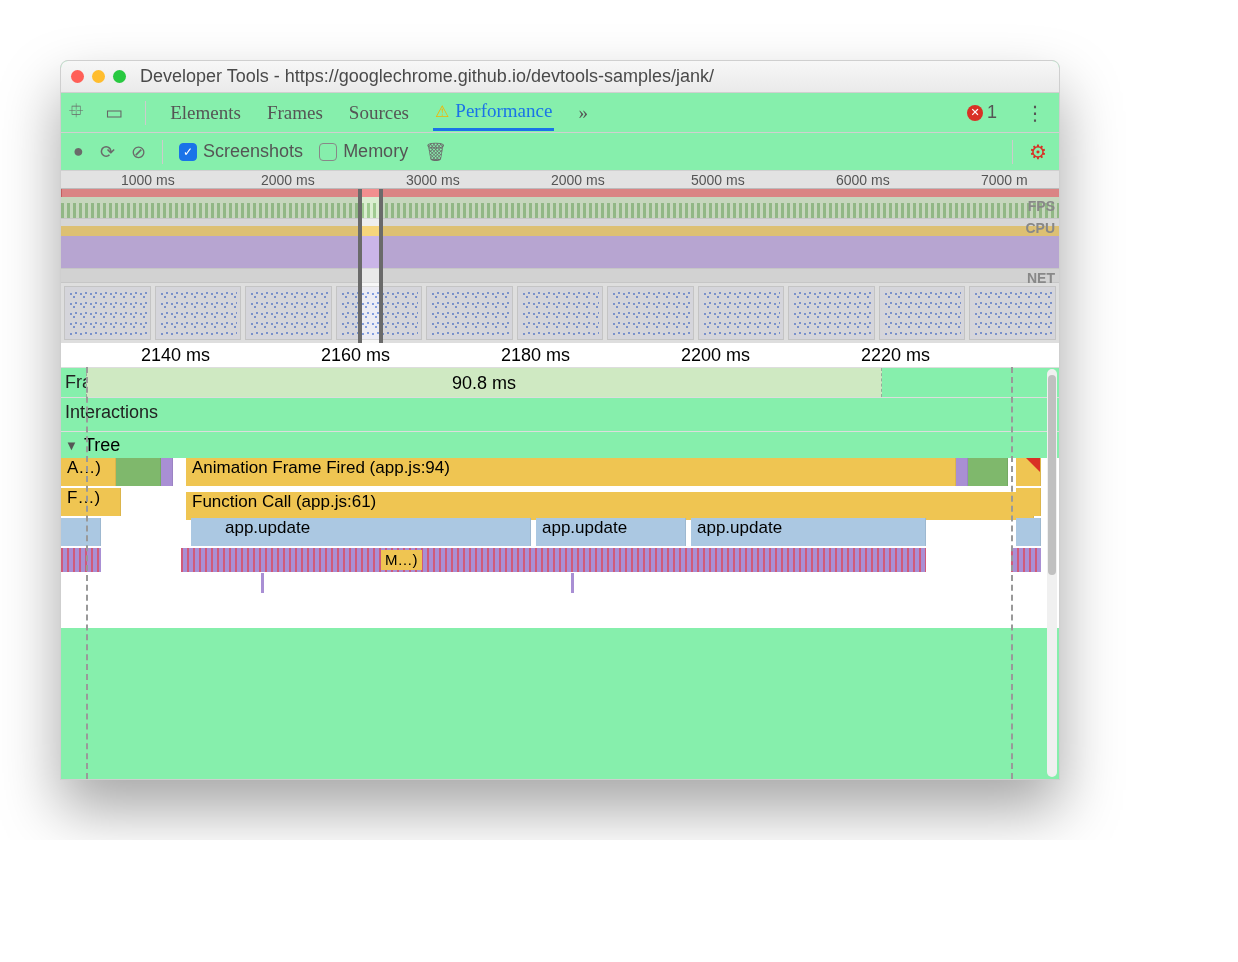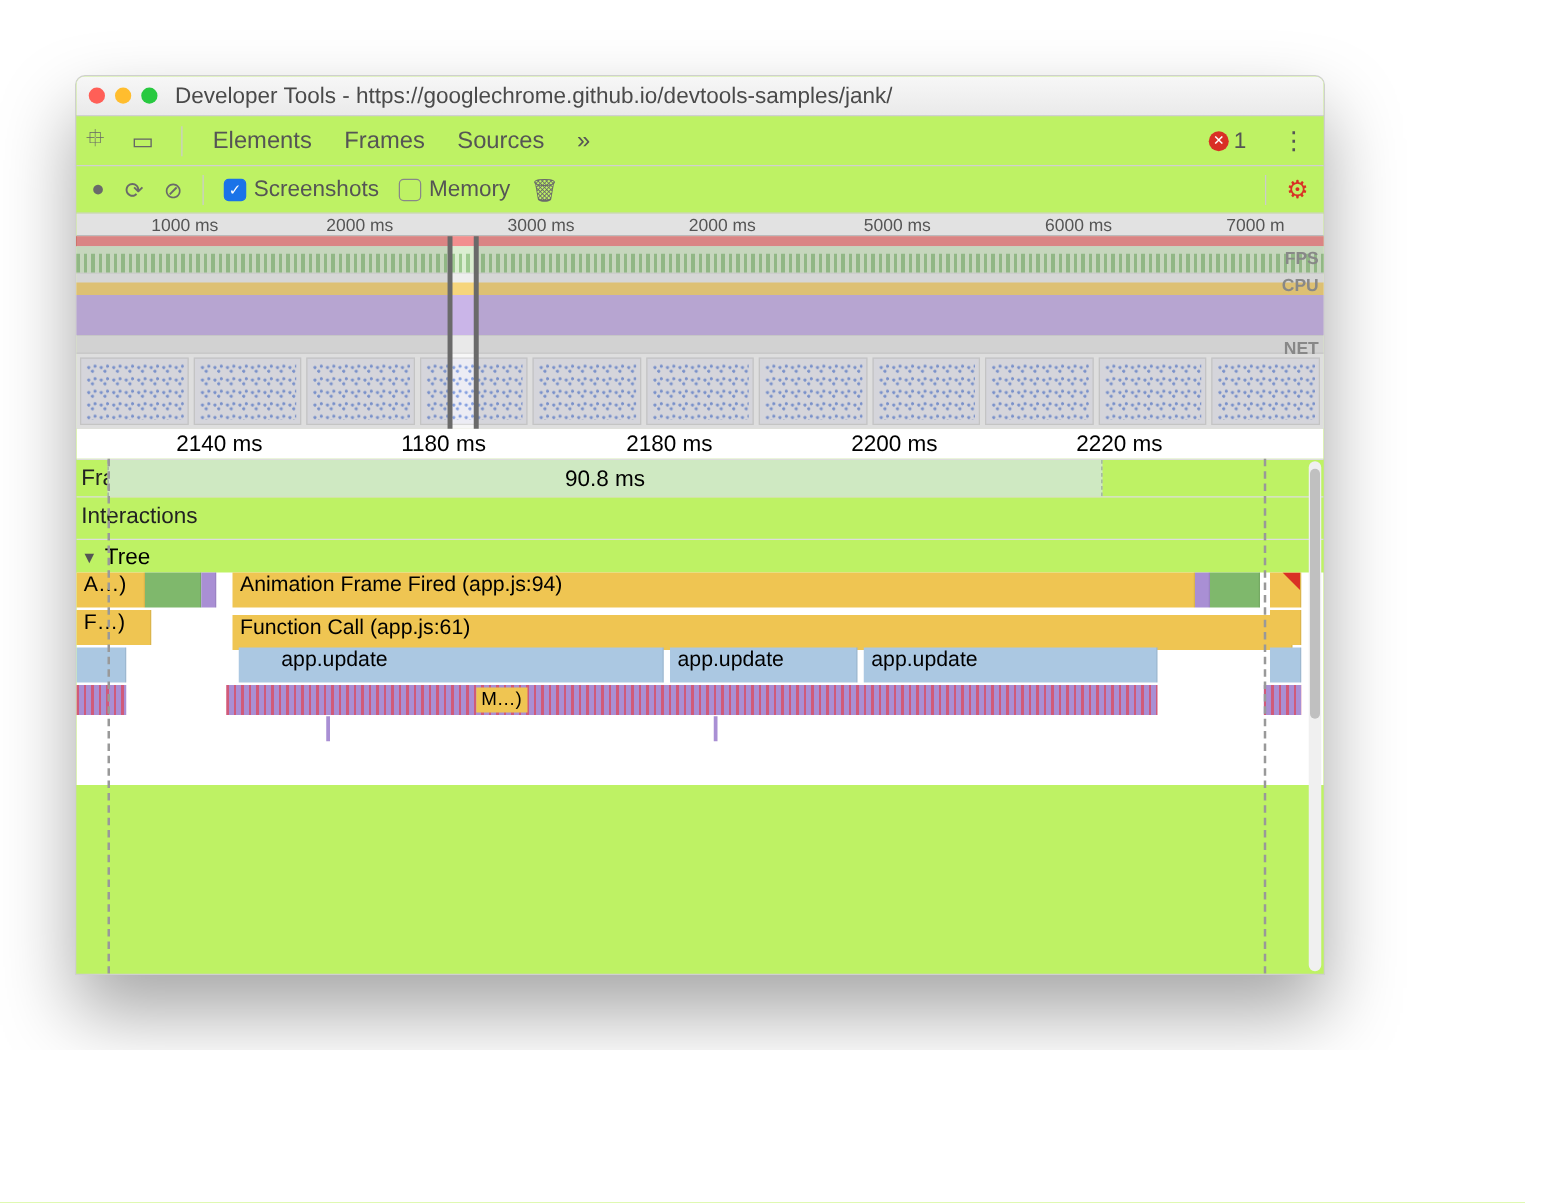--- a/index.html
+++ b/index.html
@@ -1,29 +1,29 @@
 <!DOCTYPE html>
 <html><head>
 <meta charset="utf-8">
 <style>
   * { box-sizing: border-box; margin: 0; padding: 0; font-family: -apple-system, "Helvetica Neue", Arial, sans-serif; }
   body { background: #fff; padding: 60px; }
   .window {
-    width: 1000px; height: 720px; background: #bef264; border: 1px solid #cfcfcf;
+    width: 1000px; height: 720px; background: #86efac; border: 1px solid #cfcfcf;
     border-radius: 8px 8px 0 0; box-shadow: 0 30px 60px rgba(0,0,0,0.35);
     display: flex; flex-direction: column; overflow: hidden; position: relative;
   }
   .titlebar { height: 32px; background: linear-gradient(#f7f7f7,#eaeaea); display:flex; align-items:center; padding:0 10px; border-bottom:1px solid #d0d0d0; }
   .traffic { display:flex; gap:8px; margin-right:14px;}
   .traffic span { width:13px; height:13px; border-radius:50%; display:inline-block;}
   .red{background:#ff5f57;} .yellow{background:#ffbd2e;} .green{background:#28c940;}
   .title { color:#4a4a4a; font-size:18px; white-space:nowrap; overflow:hidden;}
   .tabs { height:40px; display:flex; align-items:center; border-bottom:1px solid #d0d0d0; padding:0 8px; gap:22px; color:#555; font-size:19px;}
   .tabs .icon{color:#666;}
-  .tab{ padding:6px 2px; cursor:pointer; }
+  .tab{ padding:6px 2px; cursor:pointer;font-family:Liberation Serif, serif; }
   .tab.active{ color:#1a73e8; border-bottom:3px solid #1a73e8;}
   .tab.warn::before{content:"⚠"; color:#f4b400; margin-right:6px; font-size:16px;}
   .spacer{flex:1;}
   .errbadge{display:flex; align-items:center; gap:4px; font-size:18px;}
   .errbadge .dot{width:16px;height:16px;border-radius:50%;background:#d93025;color:#fff;display:flex;align-items:center;justify-content:center;font-size:11px;}
   .kebab{font-size:20px; padding:0 6px; cursor:pointer;}
   .toolbar{height:38px; display:flex; align-items:center; gap:16px; padding:0 12px; border-bottom:1px solid #d0d0d0; font-size:18px; color:#555;}
   .tb-icon{font-size:18px; color:#6a6a6a; cursor:pointer;}
   .check{display:flex; align-items:center; gap:6px;}
   .chk{width:18px;height:18px;border-radius:4px;border:1.5px solid #888;display:inline-flex;align-items:center;justify-content:center;}
@@ -87,20 +87,21 @@
     <div class="title">Developer Tools - https://googlechrome.github.io/devtools-samples/jank/</div>
   </div>
 
   <div class="tabs">
     <span class="icon">⯐</span>
     <span class="icon">▭</span>
     <span class="sep"></span>
     <span class="tab">Elements</span>
     <span class="tab">Frames</span>
     <span class="tab">Sources</span>
+    <span class="tab active warn">Performance</span>
     <span class="tab">»</span>
     <span class="spacer"></span>
     <span class="errbadge">
       <span class="dot">✕</span>
       <span>1</span>
     </span>
     <span class="kebab">⋮</span>
   </div>
 
   <div class="toolbar">
@@ -159,21 +160,21 @@
       <div class="thumb"></div>
     </div>
     <div class="ov-dim" style="left:0; width:297px"></div>
     <div class="ov-dim" style="left:322px; right:0"></div>
     <div class="ov-selection" style="left:297px; width:25px"></div>
   </div>
 
   <div class="detail">
     <div class="detail-ruler">
       <span style="left:80px">2140 ms</span>
-      <span style="left:260px">1180 ms</span>
+      <span style="left:260px">2160 ms</span>
       <span style="left:440px">2180 ms</span>
       <span style="left:620px">2200 ms</span>
       <span style="left:800px">2220 ms</span>
     </div>
     <div class="zoombox-l" style="left:25px"></div>
     <div class="zoombox-r" style="left:950px"></div>
 
     <div class="section frames-row">
       <span class="sec-label">Frames</span>
       <div class="frame-bar" style="left:25px; width:796px">

